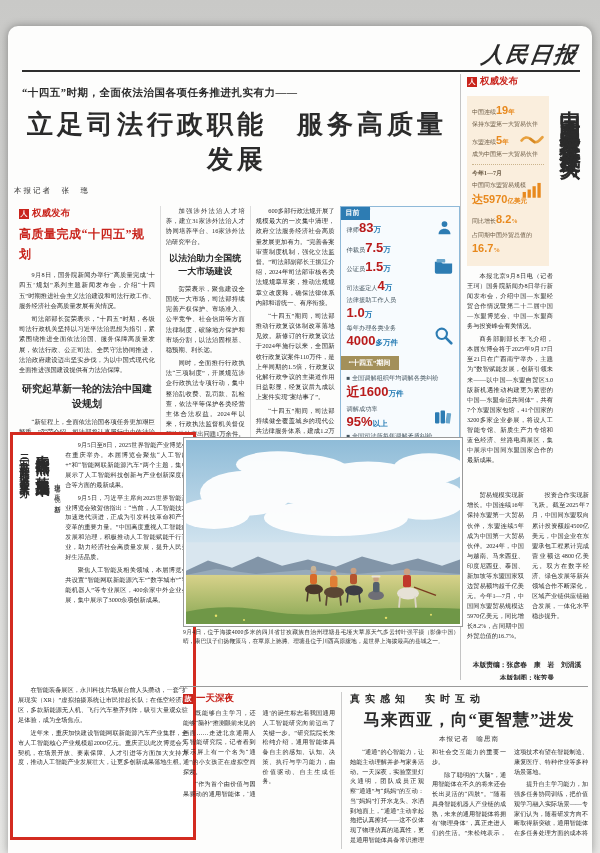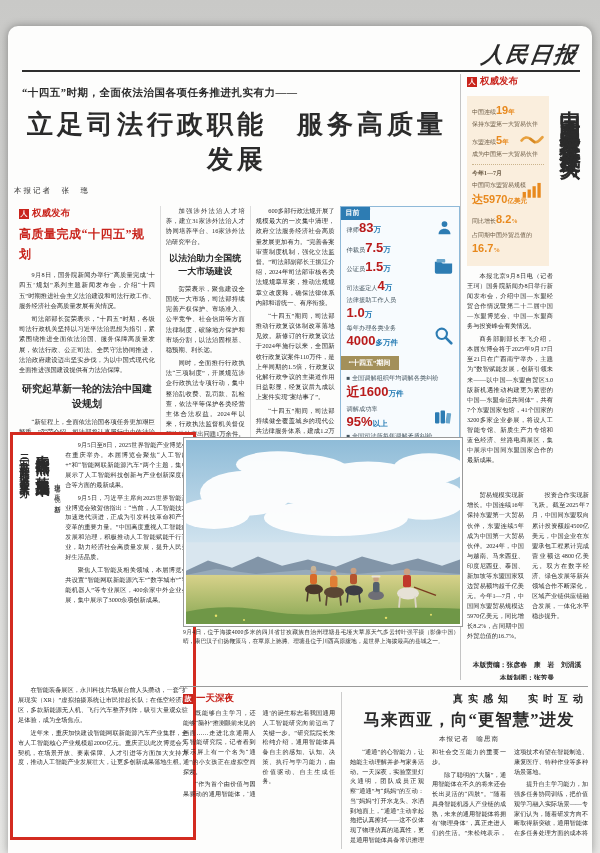--- a/index.html
+++ b/index.html
@@ -76,21 +76,21 @@
   .photo svg{display:block;width:100%;height:100%;}
   .caption{left:175px;top:602px;width:276px;font-size:5.8px;line-height:1.6;text-align:justify;}
   .credit{float:right;color:#444;}
   
   .banddiv{left:172px;top:660px;right:4px;border-top:1px solid #9a9a9a;}
   .band{left:175px;top:666px;right:4px;height:157px;display:flex;overflow:hidden;}
   .binno{width:152px;padding-right:6px;}
   .binno-cols{columns:2;column-gap:7px;height:132px;overflow:hidden;font-size:6.1px;
               line-height:1.6;margin-top:4px;}
   .bagent{flex:1;border-left:1px solid #ccc;padding-left:8px;}
-  .bkicker{font-size:10px;font-weight:bold;text-align:right;letter-spacing:5px;}
+  .bkicker{font-size:10px;font-weight:bold;text-align:left;letter-spacing:5px;}
   .btitle{font-size:16.5px;font-weight:bold;text-align:center;letter-spacing:1px;margin-top:3px;}
   .bbyline{font-size:6.5px;text-align:center;margin:4px 0;letter-spacing:1px;color:#333;}
   .bagent-cols{columns:3;column-gap:8px;height:98px;overflow:hidden;font-size:6.1px;
                line-height:1.6;margin-top:3px;}
 </style>
 </head>
 <body>
 
 <div class="page">
 

